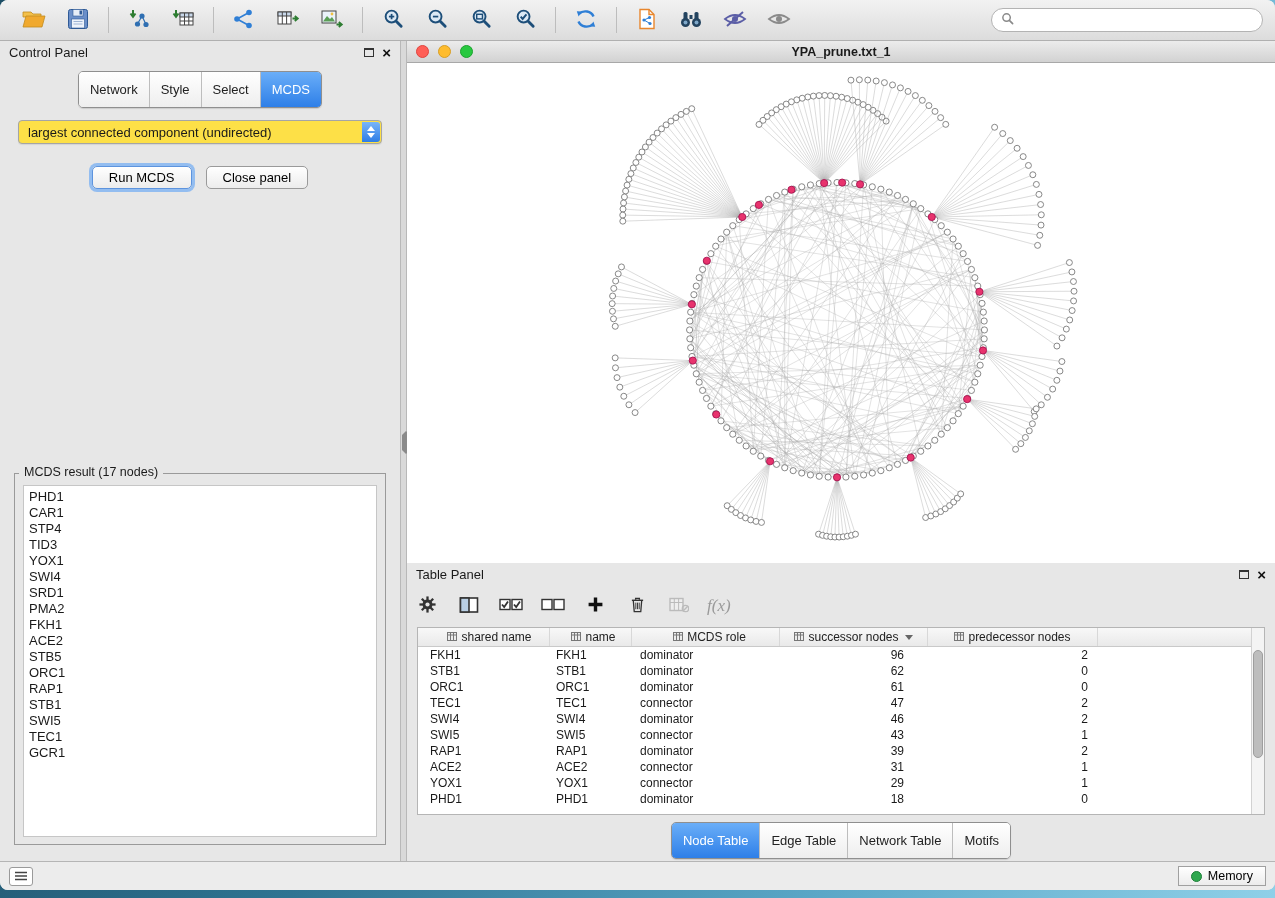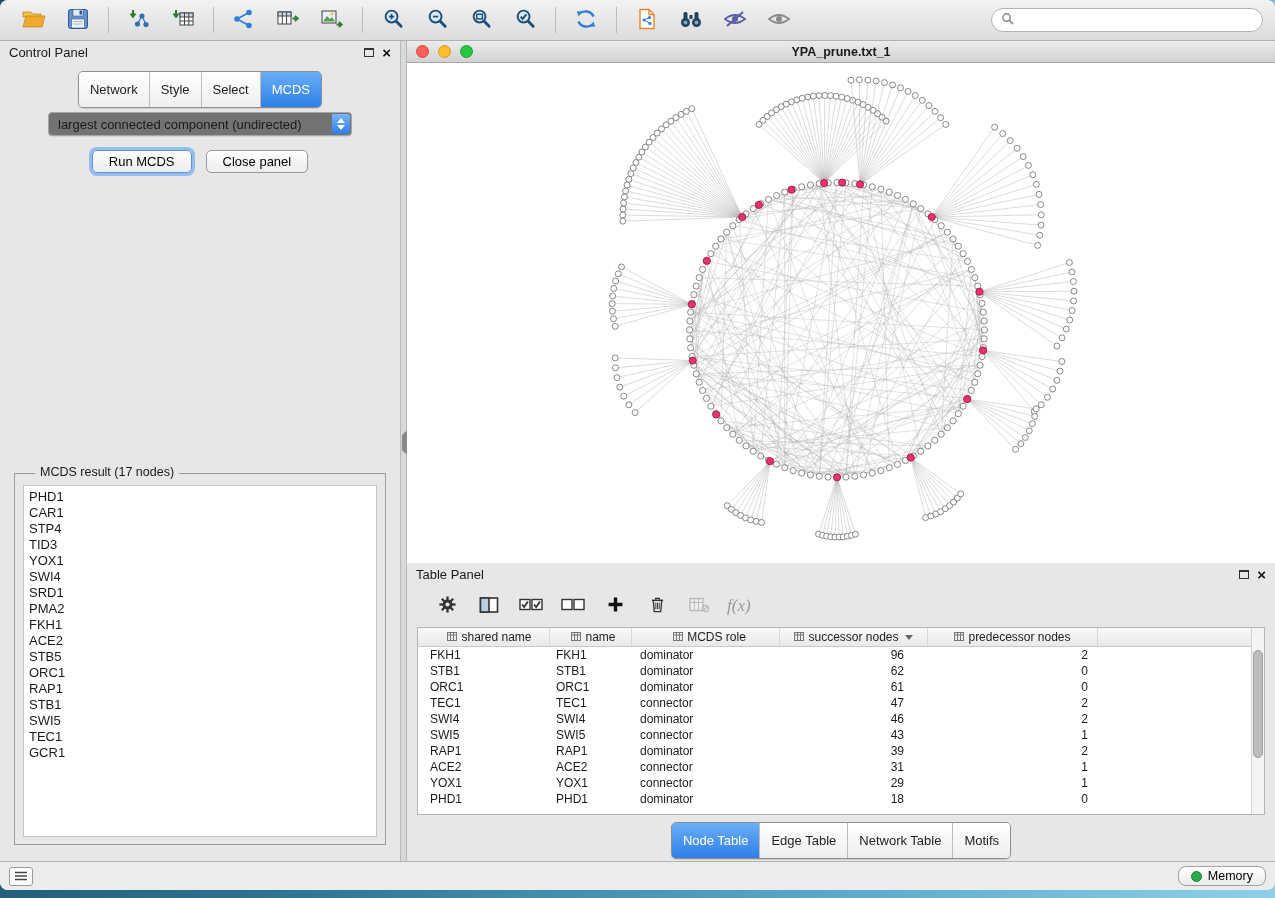--- a/index.html
+++ b/index.html
@@ -33,39 +33,39 @@
 
   .seg { display:flex; border:1px solid #8f8f8f; border-radius:5px; overflow:hidden;
          box-shadow:0 1px 1px rgba(0,0,0,.12); }
   .seg-item { padding:10px 11px; font-size:13px; background:linear-gradient(#ffffff,#eeeeee);
               border-left:1px solid #bdbdbd; color:#222; cursor:default; white-space:nowrap; }
   .seg-item:first-child { border-left:none; }
   .seg-item.active { background:linear-gradient(#6aaef8,#2e7fe8); color:#fff; }
   .cp-tabs-row { display:flex; justify-content:center; margin:8px 0 4px; }
 
   .opt-label { text-align:center; margin:16px 0 10px; font-size:13px; }
-  .combo { margin:0 auto; width:304px; height:24px; background:#737373; border:1px solid #a5a5a5;
+  .combo { margin:8px auto; width:364px; height:24px; background:#fde047; border:1px solid #a5a5a5;
            border-radius:4px; display:flex; align-items:center; padding-left:9px; font-size:13px;
            position:relative; box-shadow:0 1px 1px rgba(0,0,0,.08); }
   .combo-stepper { position:absolute; right:1px; top:1px; bottom:1px; width:18px; border-radius:0 3px 3px 0;
                    background:linear-gradient(#79b5f9,#2e7de6); display:flex; flex-direction:column;
                    align-items:center; justify-content:center; gap:2px; }
   .arr-up { width:0; height:0; border-left:4px solid transparent; border-right:4px solid transparent;
             border-bottom:5px solid #fff; }
   .arr-dn { width:0; height:0; border-left:4px solid transparent; border-right:4px solid transparent;
             border-top:5px solid #fff; }
 
   .cp-buttons { display:flex; justify-content:center; gap:14px; margin:14px 0 6px; }
   .btn { padding:3px 16px; font-size:13px; background:linear-gradient(#ffffff,#ececec);
          border:1px solid #9a9a9a; border-radius:5px; cursor:default; }
   .btn.focus-ring { box-shadow:0 0 0 3px rgba(92,162,246,.6); border-color:#5d94de; }
 
   .cp-spacer { flex:1; }
   .result-box { flex:none; height:372px; margin:0 14px 16px; border:1px solid #9a9a9a; position:relative; }
-  .result-title { position:absolute; top:-9px; left:20px; background:#e7e7e7; padding:0 5px; font-size:12.5px; }
+  .result-title { position:absolute; top:-9px; left:4px; background:#e7e7e7; padding:0 5px; font-size:12.5px; }
   .result-list { position:absolute; left:8px; right:8px; top:11px; bottom:7px; background:#fff;
                  border:1px solid #c6c6c6; padding:3px 5px; overflow:hidden; }
   .result-item { font-size:13px; line-height:16px; }
 
   
   .v-splitter { width:7px; flex:none; background:#d9d9d9; border-left:1px solid #b8b8b8;
                 border-right:1px solid #b8b8b8; position:relative; }
   .v-splitter .grip { position:absolute; top:48%; left:1px; }
   .grip-l { width:0;height:0;border-top:4px solid transparent;border-bottom:4px solid transparent;
             border-right:4px solid #8a8a8a; margin-bottom:3px; }
@@ -80,21 +80,21 @@
   .traffic { position:absolute; left:9px; top:4px; display:flex; gap:9px; }
   .light { width:13px; height:13px; border-radius:50%; }
   .light.red { background:#ff5f57; border:1px solid #e0443e; }
   .light.yellow { background:#febc2e; border:1px solid #d89e24; }
   .light.green { background:#28c840; border:1px solid #1ba32e; }
   .network-view { height:500px; flex:none; background:#fff; position:relative; }
   .network-view svg { position:absolute; inset:0; }
 
   
   .table-panel { flex:1; background:#e7e7e7; display:flex; flex-direction:column; min-height:0; }
-  .tp-toolbar { height:42px; flex:none; display:flex; align-items:center; gap:10px; padding:0 24px; }
+  .tp-toolbar { height:42px; flex:none; display:flex; align-items:center; gap:10px; padding:0 4px; }
   .tp-btn { width:32px; height:30px; border:none; background:transparent; display:flex;
             align-items:center; justify-content:center; cursor:default; }
   .fx-label { font-family:"Liberation Serif",serif; font-style:italic; font-size:17px; color:#9a9a9a; margin-left:2px; }
 
   .table-wrap { flex:none; height:188px; margin:0 10px; background:#fff; border:1px solid #b5b5b5;
                 position:relative; overflow:hidden; }
   .thead { display:flex; height:19px; background:linear-gradient(#f8f8f8,#e9e9e9);
            border-bottom:1px solid #c9c9c9; font-size:12px; }
   .th { display:flex; align-items:center; justify-content:center; gap:4px;
         border-right:1px solid #d8d8d8; color:#222; white-space:nowrap; }
@@ -118,21 +118,21 @@
 
   .tp-tabs-row { display:flex; justify-content:center; margin:7px 0 6px; }
 
   
   .status-bar { height:29px; flex:none; background:#ececec; border-top:1px solid #b5b5b5;
                 display:flex; align-items:center; padding:0 9px; }
   .hamburger-btn { width:24px; height:19px; background:#fff; border:1px solid #9a9a9a; border-radius:3px;
                    display:flex; align-items:center; justify-content:center; cursor:default; }
   .memory-btn { margin-left:auto; display:flex; align-items:center; gap:6px; padding:2px 12px;
                 background:linear-gradient(#ffffff,#ececec); border:1px solid #a0a0a0;
-                border-radius:8px; font-size:12.5px; cursor:default; }
+                border-radius:0; font-size:12.5px; cursor:default; }
   .memory-dot { width:11px; height:11px; border-radius:50%; background:#2fa84f; border:1px solid #1d7f38; }
 </style>
 </head>
 <body>
 
 <div class="app-window">
 
   <div class="toolbar">
     <button class="tbtn">
         <span><svg viewBox="0 0 24 22" width="24" height="22">

